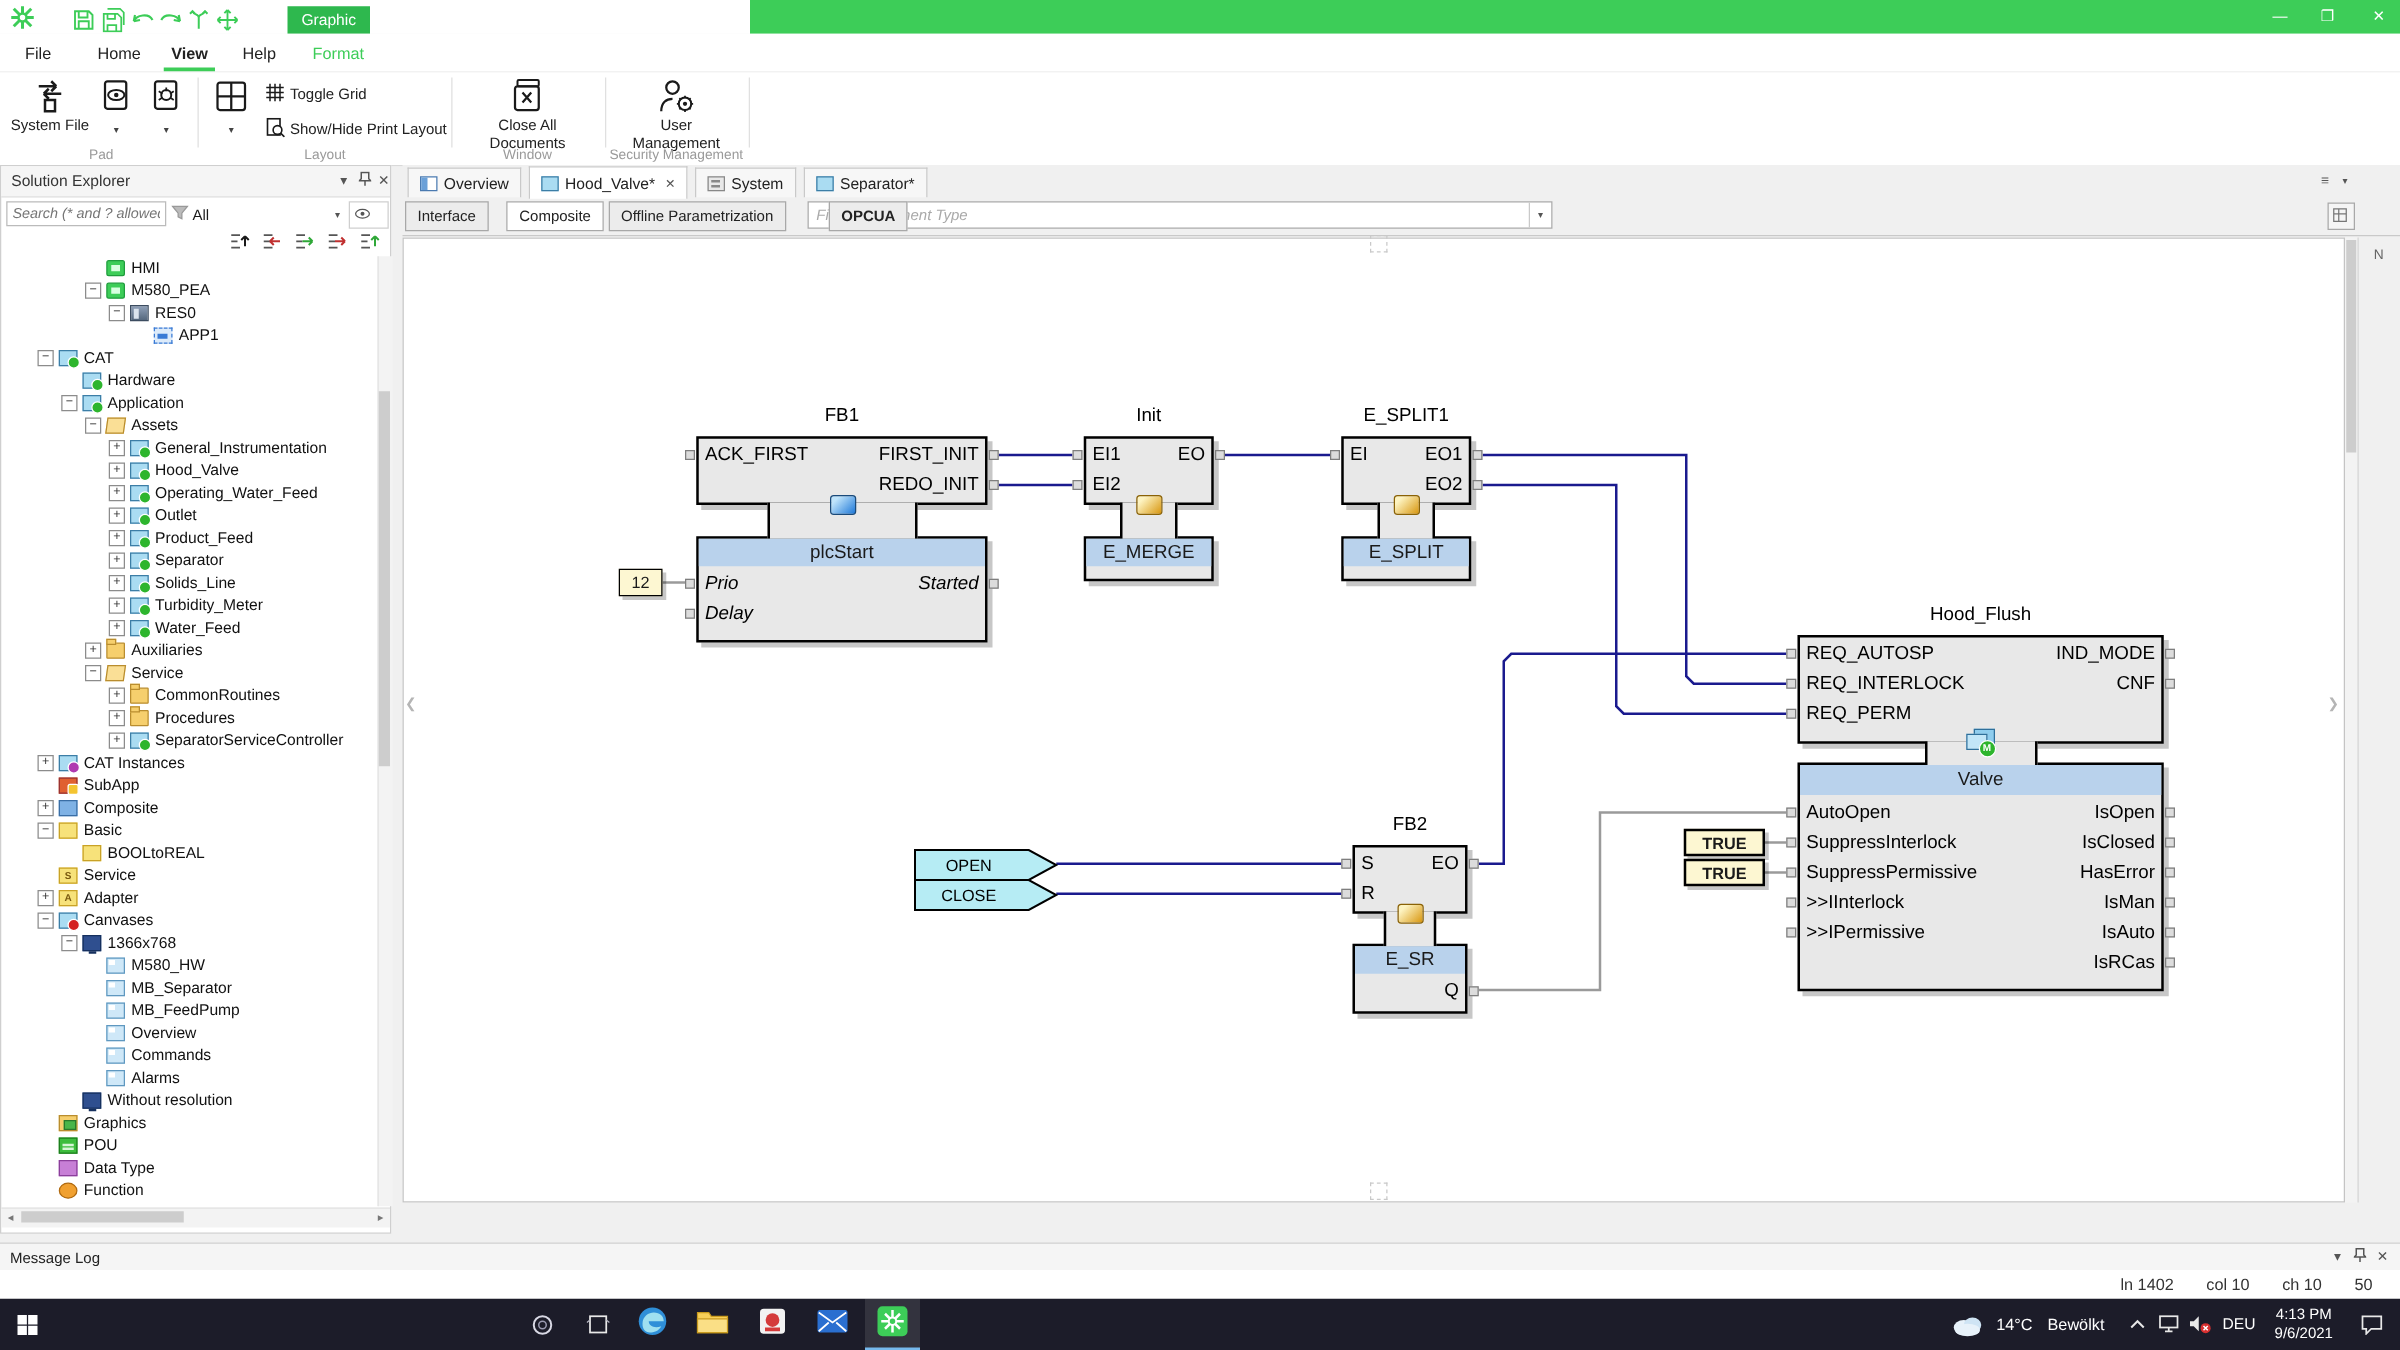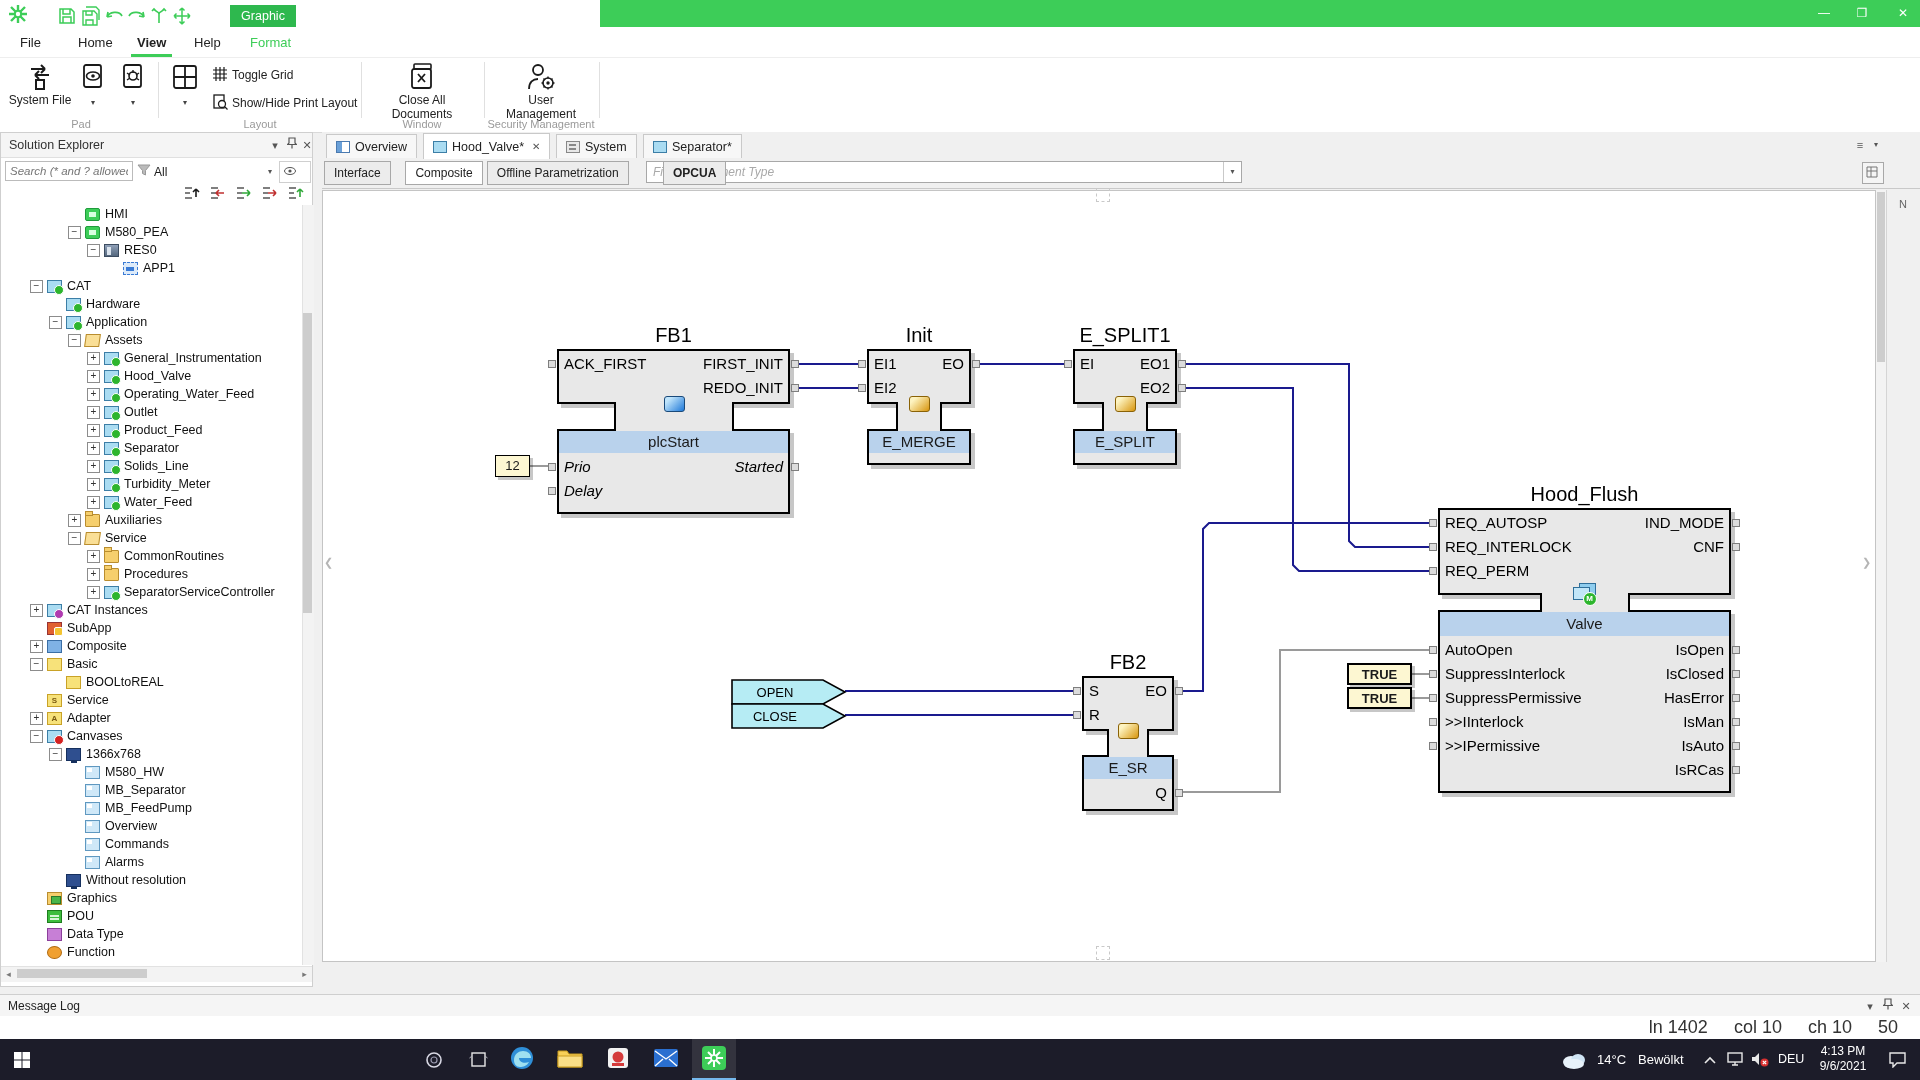--- a/index.html
+++ b/index.html
@@ -102,21 +102,21 @@
   
   #canvas-bg{left:322px;top:190px;width:1554px;height:772px;background:#fff;border:1px solid #c4c4c4;box-sizing:border-box;}
   #canvas{left:322px;top:172px;width:1564px;height:790px;}
   #canvas svg.wires{position:absolute;left:0;top:0;}
   polyline.w-ev{fill:none;stroke:var(--wire-event);stroke-width:2;}
   polyline.w-da{fill:none;stroke:var(--wire-data);stroke-width:2;}
   .fb-box{position:absolute;background:#e8e8e8;border:2px solid #000;box-sizing:border-box;
           box-shadow:4px 4px 0 rgba(0,0,0,0.22);z-index:2;}
   .fb-neck{position:absolute;background:#e8e8e8;border-left:2px solid #000;border-right:2px solid #000;
            box-sizing:border-box;z-index:3;}
-  .fb-title{position:absolute;width:300px;text-align:center;font-size:20px;color:#000;z-index:2;}
+  .fb-title{position:absolute;width:300px;text-align:center;font-size:15px;color:#000;z-index:2;}
   .fb-header{position:absolute;background:var(--header-blue);text-align:center;font-size:15px;z-index:4;}
   .fb-lbl{position:absolute;height:20px;line-height:20px;font-size:15px;color:#000;z-index:4;white-space:nowrap;}
   .fb-lbl.right{text-align:right;}
   .fb-lbl.it{font-style:italic;}
   .pin{position:absolute;width:8px;height:8px;background:#dcdcdc;border:1px solid #7e7e7e;box-sizing:border-box;z-index:3;}
   .chip{position:absolute;width:19px;height:14px;border-radius:3px;border:1px solid #1a4a7a;z-index:5;}
   .chip-blue{background:linear-gradient(135deg,#bfe4fb 20%,#1e78d8);}
   .chip-yellow{background:linear-gradient(135deg,#fdf3c0 20%,#d8960e);border-color:#8a6206;}
   .cat-big{position:absolute;width:24px;height:20px;z-index:5;}
   .cat-big .b1{position:absolute;left:6px;top:0;width:15px;height:11px;background:#8fcdee;border:1px solid #2f6f9a;}
@@ -134,21 +134,21 @@
   #rail{left:1886px;top:190px;width:34px;height:772px;background:#f0f0f0;border-left:1px solid #d5d5d5;}
   
   #btabs{left:322px;top:962px;width:1564px;height:26px;background:#f0f0f0;}
   .btab{position:absolute;top:2px;height:21px;line-height:21px;padding:0 9px;font-size:12px;border:1px solid #b9b9b9;
         border-top:none;background:#ececec;color:#222;}
   .btab.active{background:#fff;}
   #msglog{left:0;top:994px;width:1920px;height:22px;background:#f5f5f5;border-top:1px solid #cfcfcf;
           border-bottom:1px solid #cfcfcf;}
   #msglog-title{left:8px;top:0;height:22px;line-height:22px;font-size:12px;color:#222;}
   #statusbar{left:0;top:1016px;width:1920px;height:23px;background:#ffffff;}
-  #status-right{right:22px;top:0;height:23px;line-height:23px;font-size:18px;color:#333;display:flex;gap:26px;position:absolute;}
+  #status-right{right:22px;top:0;height:23px;line-height:23px;font-size:13px;color:#333;display:flex;gap:26px;position:absolute;}
   
   #taskbar{left:0;top:1039px;width:1920px;height:41px;background:#1c1c29;}
   .tb-ic{position:absolute;top:0;width:44px;height:41px;display:flex;align-items:center;justify-content:center;}
   .tb-ic.active{background:rgba(255,255,255,0.10);box-shadow:inset 0 -2px 0 #76b9ed;}
   #tb-search{left:48px;top:6px;width:360px;height:29px;background:#2c2c3a;border:1px solid #4a4a58;display:flex;
              align-items:center;gap:9px;padding-left:10px;box-sizing:border-box;}
   #tb-search span{font-size:13px;color:#b9b9c2;}
   .tray-txt{color:#fff;font-size:13px;line-height:41px;}
   #clock{position:absolute;text-align:center;color:#fff;font-size:12px;line-height:15px;top:5px;}
 </style>

